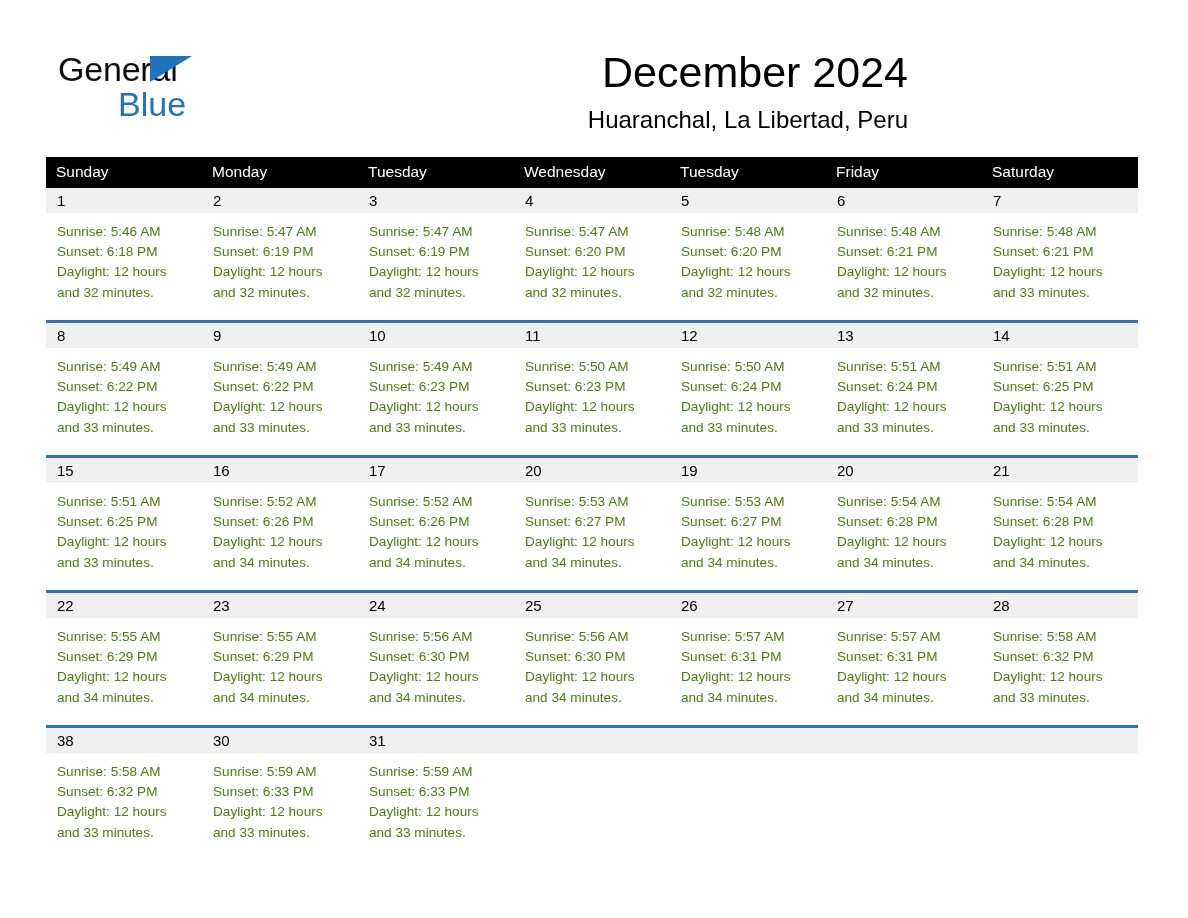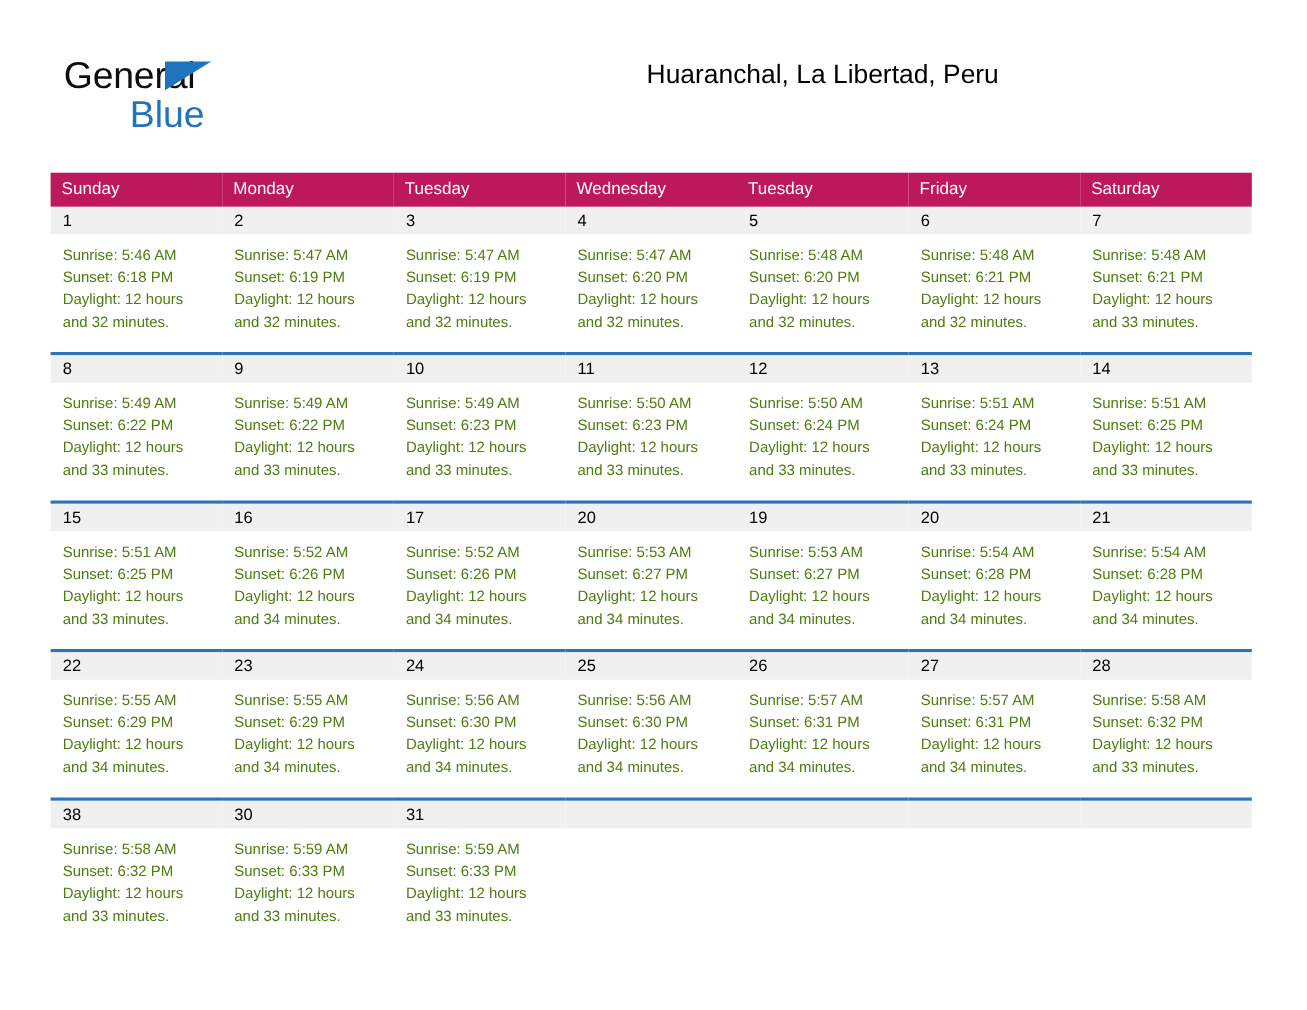--- a/index.html
+++ b/index.html
@@ -94,21 +94,21 @@
     width: 1092px;
   }
   table.cal {
     border-collapse: collapse;
     table-layout: fixed;
     width: 1092px;
   }
   table.cal col { width: 156px; }
 
   thead th {
-    background: #be185d;
+    background: #000000;
     color: #ffffff;
     font-size: 15.5px;
     font-weight: 400;
     text-align: left;
     padding: 6px 0 7px 10px;
     height: 18px;
     vertical-align: middle;
     white-space: nowrap;
   }
 
@@ -152,20 +152,21 @@
 
   <div class="top">
 
     <div class="brand">
       <span class="brand-line1">General</span>
       <span class="brand-triangle"></span>
       <span class="brand-line2">Blue</span>
     </div>
 
     <div class="titles">
+      <div class="month-title">December 2024</div>
       <div class="location">Huaranchal, La Libertad, Peru</div>
     </div>
 
   </div>
 
   <div class="calendar">
     <table class="cal">
       <colgroup>
         <col>
           <col>

